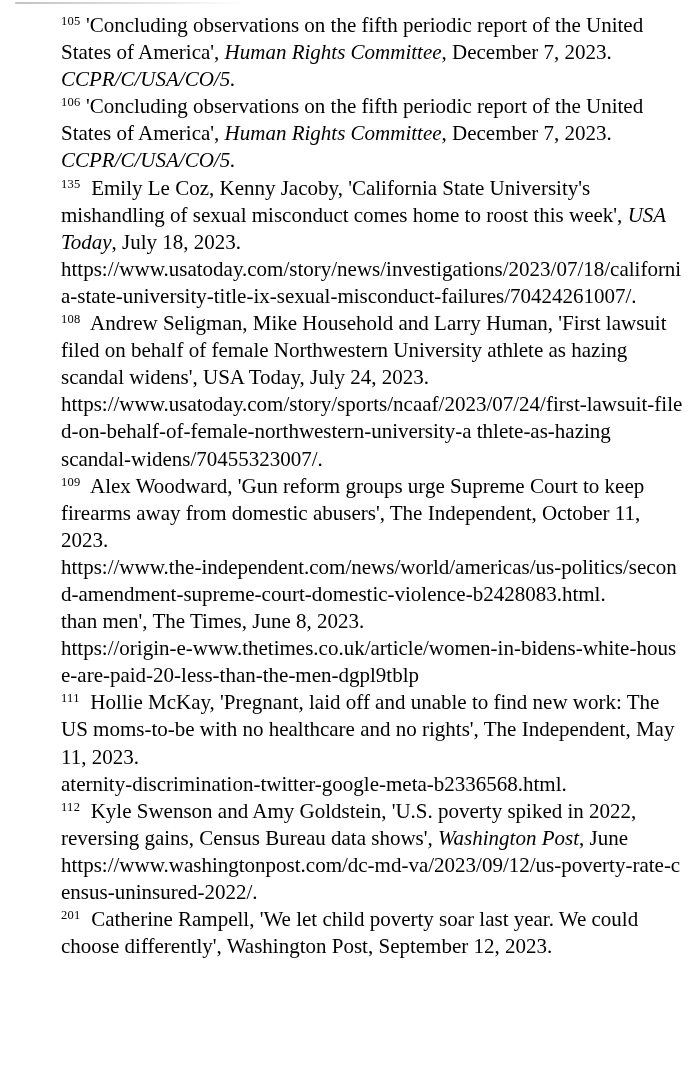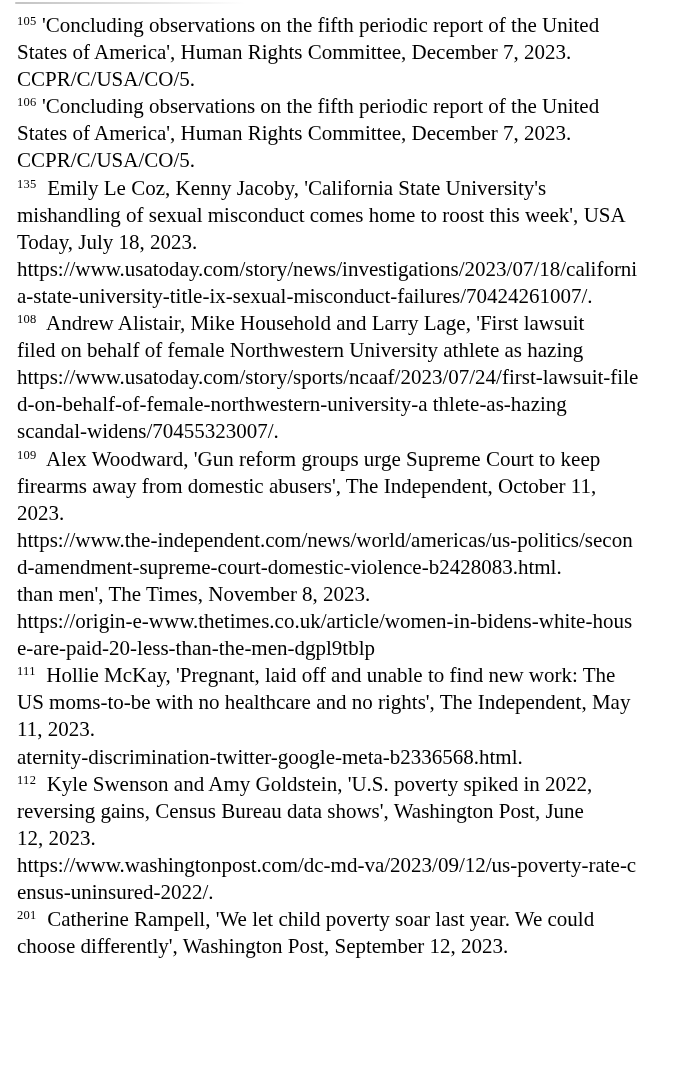--- a/index.html
+++ b/index.html
@@ -27,30 +27,32 @@
     top: 12px;
     left: 17px;
     width: 672px;
     color: #000000;
     font-family: "Liberation Serif", "DejaVu Serif", serif;
     font-size: 21px;
     line-height: 27.1px;
   }
   .fn-line {
     white-space: pre;
+    margin-left: 44px;
   }
   .fn-num {
     font-size: 12.5px;
     line-height: 0;
     vertical-align: baseline;
     position: relative;
     top: -7px;
     letter-spacing: 0.3px;
   }
   .it {
+    font-style: italic;
   }
 </style>
 </head>
 <body>
 
 <div class="top-sep"></div>
 
 <div class="footnotes">
   <div>
       <div>
@@ -64,48 +66,48 @@
         <div class="fn-line"><span class="it">CCPR/C/USA/CO/5.</span></div>
       </div>
       <div>
         <div class="fn-line"><sup class="fn-num">135</sup><span>  Emily Le Coz, Kenny Jacoby, 'California State University's</span></div>
         <div class="fn-line"><span>mishandling of sexual misconduct comes home to roost this week', </span><span class="it">USA</span></div>
         <div class="fn-line"><span class="it">Today</span><span>, July 18, 2023.</span></div>
         <div class="fn-line"><span>https://www.usatoday.com/story/news/investigations/2023/07/18/californi</span></div>
         <div class="fn-line"><span>a-state-university-title-ix-sexual-misconduct-failures/70424261007/.</span></div>
       </div>
       <div>
-        <div class="fn-line"><sup class="fn-num">108</sup><span>  Andrew Alistair, Mike Household and Larry Lage, 'First lawsuit</span></div>
+        <div class="fn-line"><sup class="fn-num">108</sup><span>  Andrew Seligman, Mike Household and Larry Human, 'First lawsuit</span></div>
         <div class="fn-line"><span>filed on behalf of female Northwestern University athlete as hazing</span></div>
+        <div class="fn-line"><span>scandal widens', USA Today, July 24, 2023.</span></div>
         <div class="fn-line"><span>https://www.usatoday.com/story/sports/ncaaf/2023/07/24/first-lawsuit-file</span></div>
         <div class="fn-line"><span>d-on-behalf-of-female-northwestern-university-a thlete-as-hazing</span></div>
         <div class="fn-line"><span>scandal-widens/70455323007/.</span></div>
       </div>
       <div>
         <div class="fn-line"><sup class="fn-num">109</sup><span>  Alex Woodward, 'Gun reform groups urge Supreme Court to keep</span></div>
         <div class="fn-line"><span>firearms away from domestic abusers', The Independent, October 11,</span></div>
         <div class="fn-line"><span>2023.</span></div>
         <div class="fn-line"><span>https://www.the-independent.com/news/world/americas/us-politics/secon</span></div>
         <div class="fn-line"><span>d-amendment-supreme-court-domestic-violence-b2428083.html.</span></div>
       </div>
       <div>
-        <div class="fn-line"><span>than men', The Times, November 8, 2023.</span></div>
+        <div class="fn-line"><span>than men', The Times, June 8, 2023.</span></div>
         <div class="fn-line"><span>https://origin-e-www.thetimes.co.uk/article/women-in-bidens-white-hous</span></div>
         <div class="fn-line"><span>e-are-paid-20-less-than-the-men-dgpl9tblp</span></div>
       </div>
       <div>
         <div class="fn-line"><sup class="fn-num">111</sup><span>  Hollie McKay, 'Pregnant, laid off and unable to find new work: The</span></div>
         <div class="fn-line"><span>US moms-to-be with no healthcare and no rights', The Independent, May</span></div>
         <div class="fn-line"><span>11, 2023.</span></div>
         <div class="fn-line"><span>aternity-discrimination-twitter-google-meta-b2336568.html.</span></div>
       </div>
       <div>
         <div class="fn-line"><sup class="fn-num">112</sup><span>  Kyle Swenson and Amy Goldstein, 'U.S. poverty spiked in 2022,</span></div>
         <div class="fn-line"><span>reversing gains, Census Bureau data shows', </span><span class="it">Washington Post</span><span>, June</span></div>
-        <div class="fn-line"><span>12, 2023.</span></div>
         <div class="fn-line"><span>https://www.washingtonpost.com/dc-md-va/2023/09/12/us-poverty-rate-c</span></div>
         <div class="fn-line"><span>ensus-uninsured-2022/.</span></div>
       </div>
       <div>
         <div class="fn-line"><sup class="fn-num">201</sup><span>  Catherine Rampell, 'We let child poverty soar last year. We could</span></div>
         <div class="fn-line"><span>choose differently', Washington Post, September 12, 2023.</span></div>
       </div>
     </div>
 </div>
 

